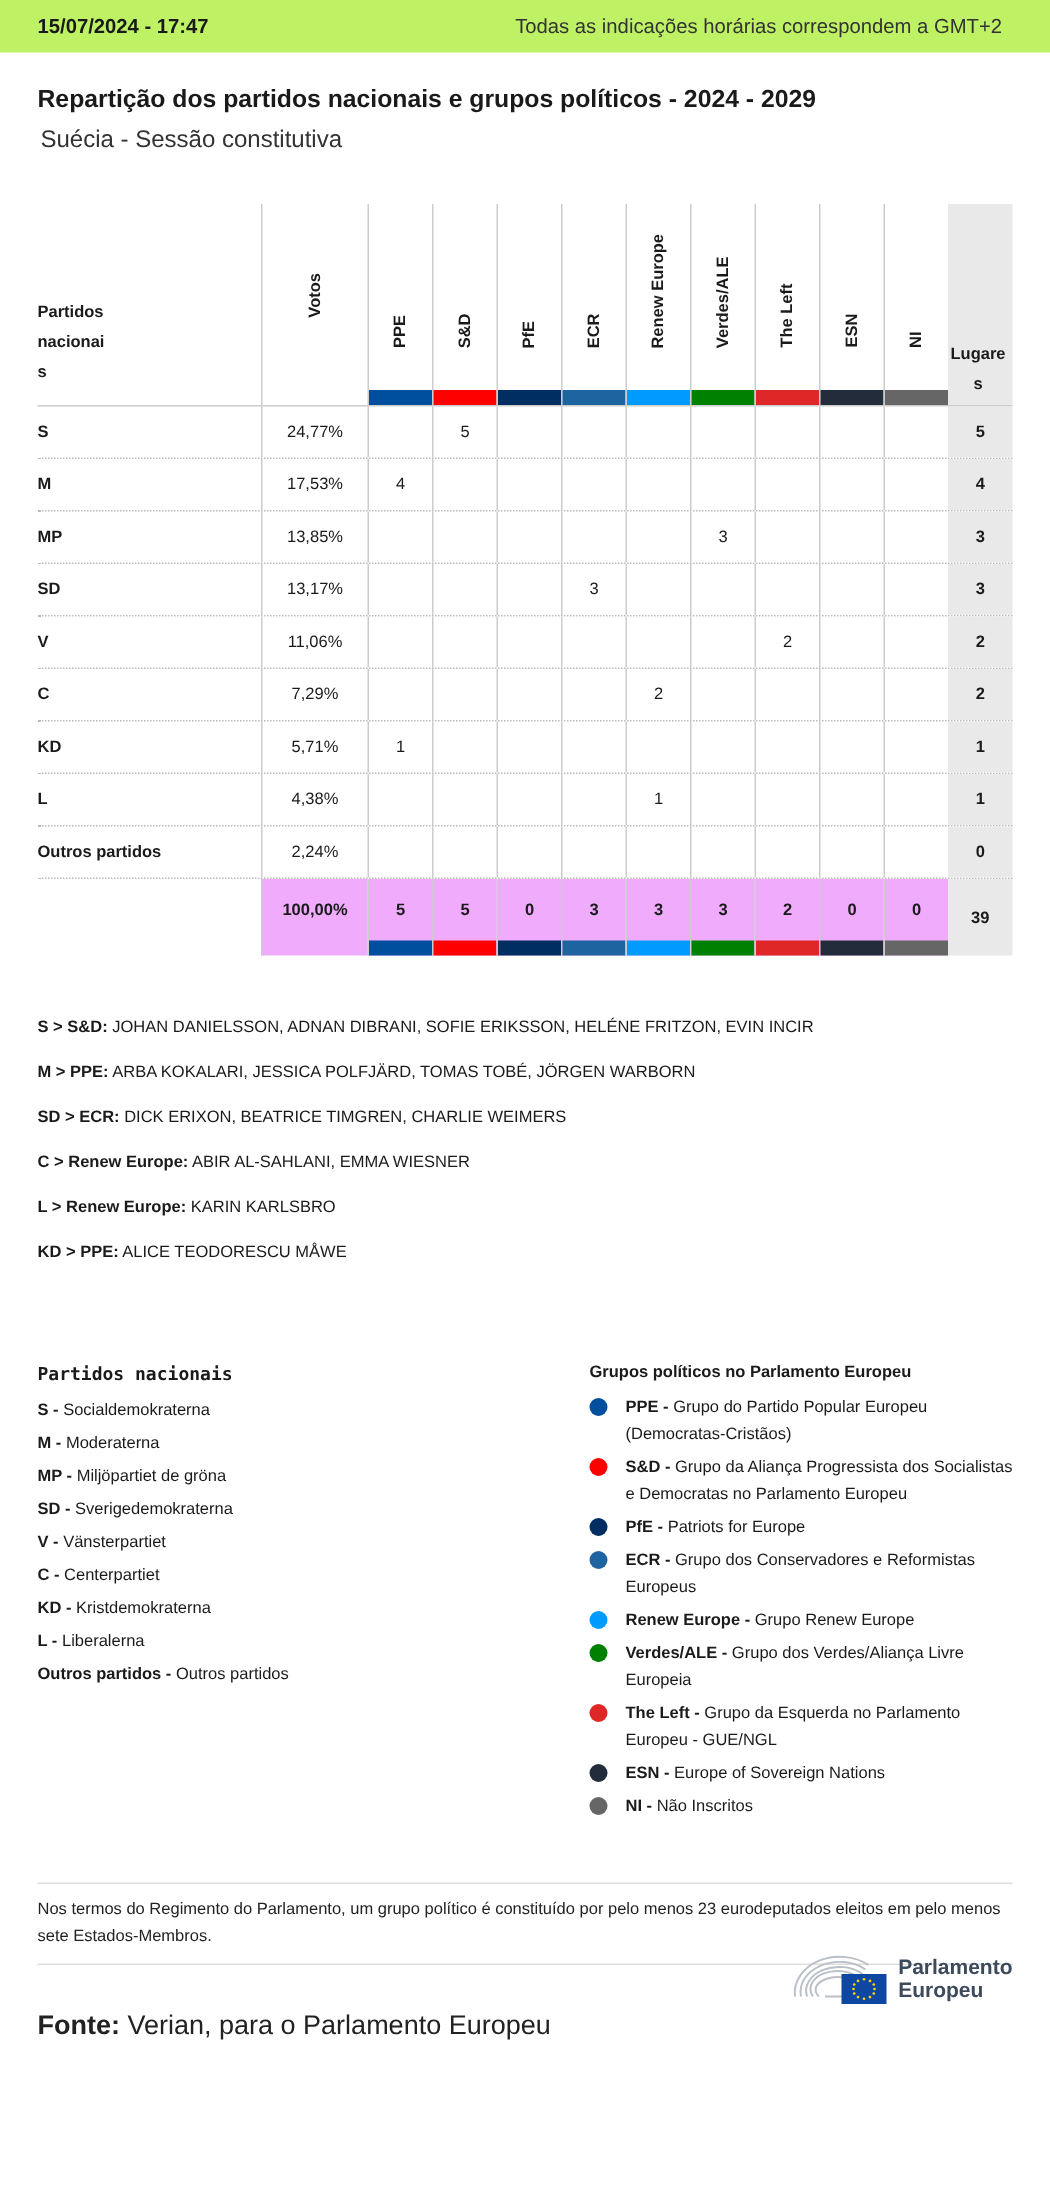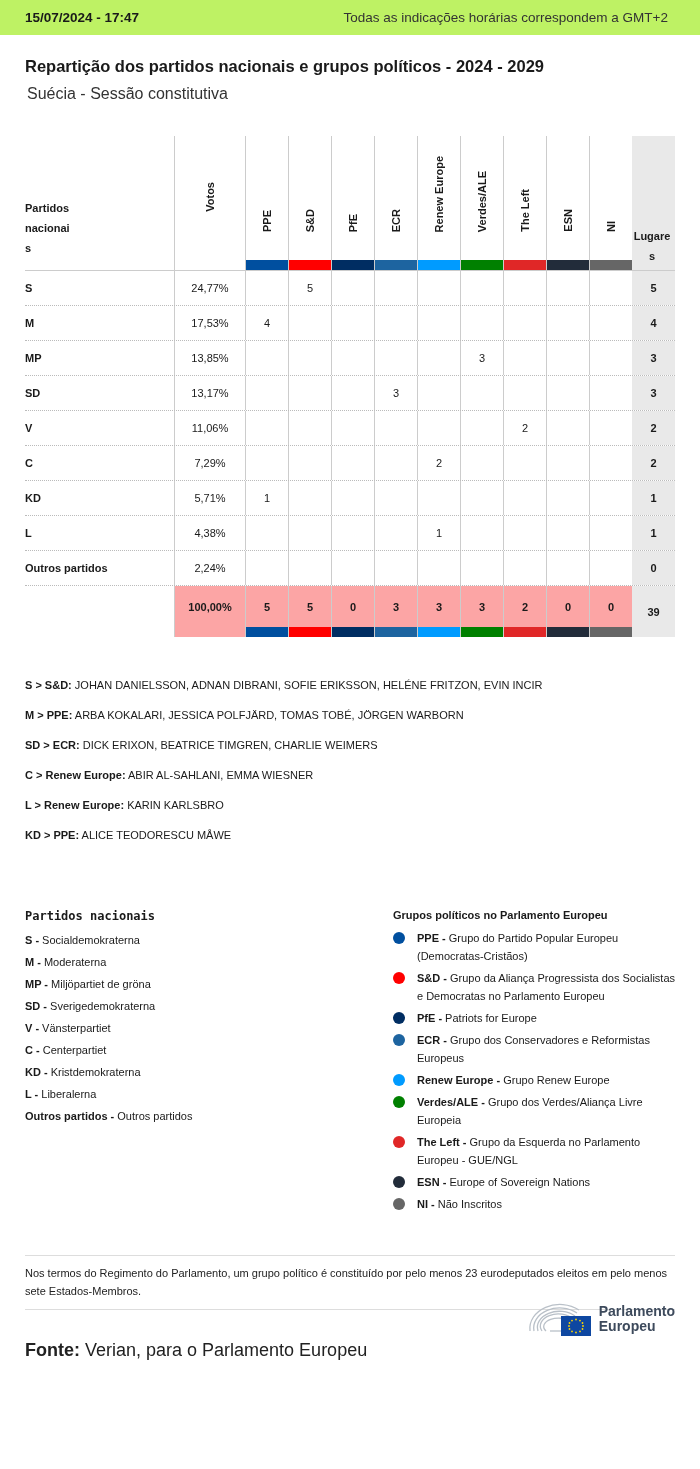--- a/index.html
+++ b/index.html
@@ -32,21 +32,21 @@
   .hdr .c-seats span { font-weight: bold; font-size: 11px; line-height: 20px; width: 40px; text-align: center; word-break: break-all; }
 
   .row { display: flex; height: 35px; border-bottom: 1px dotted #bbb; }
   .row .cell { display: flex; align-items: center; justify-content: center; font-size: 11px; }
   .row .c-party { justify-content: flex-start; font-weight: bold; }
   .row .c-votos { justify-content: center; }
   .row .c-seats { font-weight: bold; }
 
   .totrow { display: flex; height: 51px; }
   .totrow .cell { display: flex; align-items: center; justify-content: center; font-weight: bold; font-size: 11px; }
-  .totrow .c-votos, .totrow .c-grp { background: #fca5a5; }
+  .totrow .c-votos, .totrow .c-grp { background: #f0abfc; }
   .totrow .c-grp span, .totrow .c-votos span { margin-top: -10px; }
   .totrow .c-votos { border-left: 1px solid #ccc; }
 
   
   .assign { margin: 40px 25px 0 25px; font-size: 11px; }
   .assign p { line-height: 16px; margin-bottom: 14px; }
   .assign b { font-weight: bold; margin-top: 12px; }
 
   
   .legends { display: flex; margin: 66px 25px 0 25px; }

